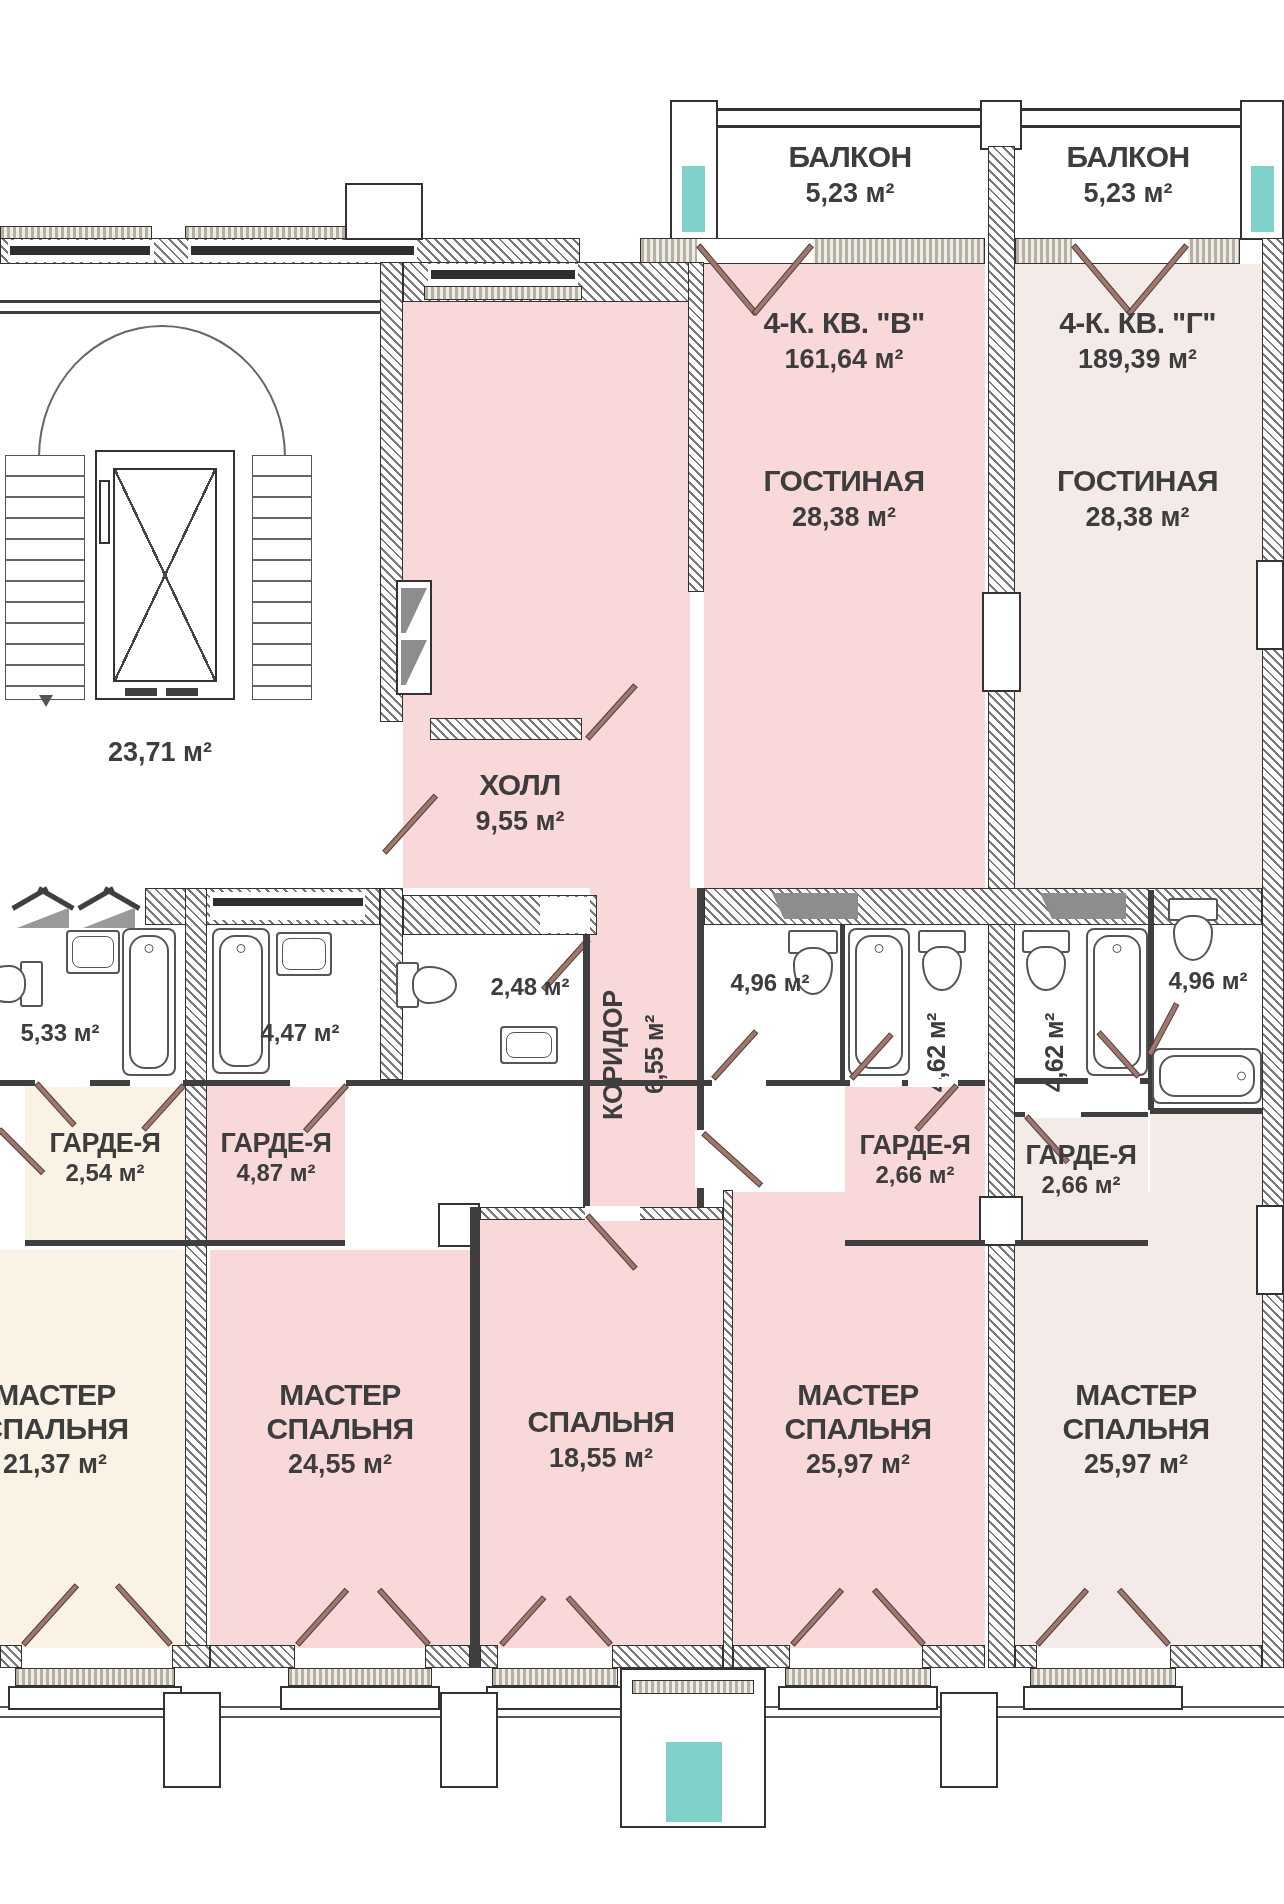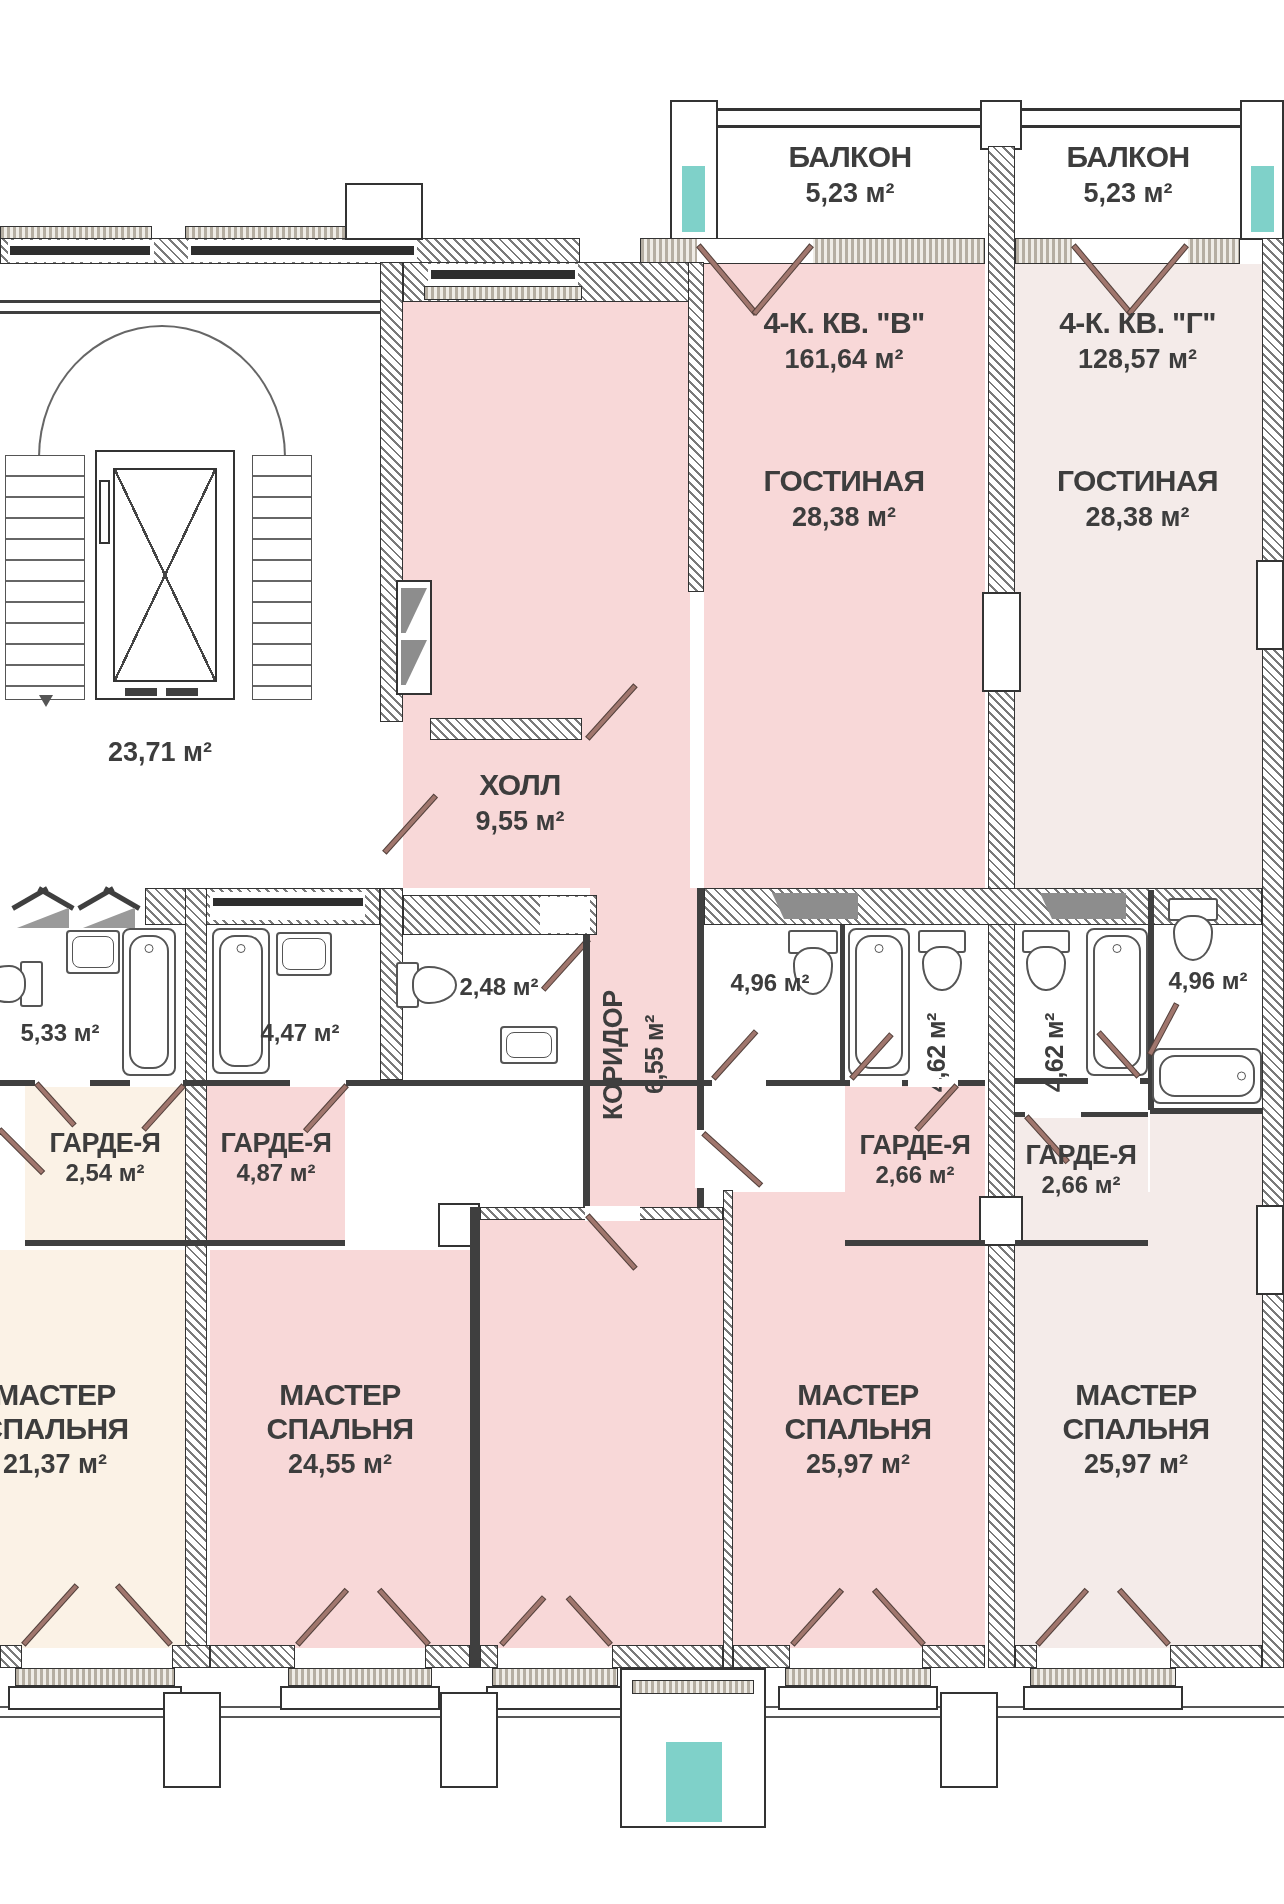--- a/index.html
+++ b/index.html
@@ -140,21 +140,21 @@
     <div class="rn">4-К. КВ. "В"</div>
     <div class="ra">161,64 м²</div>
   </div>
   <div class="lbl" style="left:744px;top:464px;width:200px">
     <div class="rn">ГОСТИНАЯ</div>
     <div class="ra">28,38 м²</div>
   </div>
 
   <div class="lbl big" style="left:1030px;top:306px;width:215px">
     <div class="rn">4-К. КВ. "Г"</div>
-    <div class="ra">128,57 м²</div>
+    <div class="ra">189,39 м²</div>
   </div>
   <div class="lbl" style="left:1030px;top:464px;width:215px">
     <div class="rn">ГОСТИНАЯ</div>
     <div class="ra">28,38 м²</div>
   </div>
 
   <div class="wallh" style="left:988px;top:146px;width:27px;height:1522px"></div>
   <div class="pillar" style="left:982px;top:592px;width:39px;height:100px"></div>
   <div class="pillar" style="left:979px;top:1196px;width:44px;height:50px"></div>
   <div class="wallh" style="left:1262px;top:238px;width:22px;height:1430px"></div>
@@ -210,21 +210,21 @@
     <div class="ra">4,47 м²</div>
   </div>
 
   <div class="wc" style="left:404px;top:958px;width:42px;height:58px;transform:rotate(-90deg)">
       <div class="tank"></div>
       <div class="bowl"></div>
     </div>
   <div class="sink" style="left:500px;top:1026px;width:58px;height:38px">
       <i></i>
     </div>
-  <div class="lbl s" style="left:429px;top:972px;width:140px">
+  <div class="lbl s" style="left:460px;top:972px;width:140px">
     <div class="ra">2,48 м²</div>
   </div>
 
   <div class="w" style="left:583px;top:935px;width:7px;height:272px"></div>
   <div class="w" style="left:697px;top:888px;width:7px;height:319px"></div>
   <div style="position:absolute;left:695px;top:1130px;width:11px;height:58px;background:#fff"></div>
   <div class="door" style="left:704px;top:1132px;width:76px;transform:rotate(42deg)"></div>
   <div class="vlbl" style="left:598px;top:960px;height:190px">КОРИДОР</div>
   <div class="vlbl" style="left:640px;top:985px;height:140px;font-size:25px">6,55 м²</div>
 
@@ -322,20 +322,24 @@
   <div class="wallh" style="left:723px;top:1190px;width:10px;height:478px"></div>
 
   <div class="lbl" style="left:-65px;top:1378px;width:240px">
     <div class="rn" style="width:180px;margin:0 auto">МАСТЕР СПАЛЬНЯ</div>
     <div class="ra">21,37 м²</div>
   </div>
   <div class="lbl" style="left:250px;top:1378px;width:180px">
     <div class="rn">МАСТЕР СПАЛЬНЯ</div>
     <div class="ra">24,55 м²</div>
   </div>
+  <div class="lbl" style="left:501px;top:1405px;width:200px">
+    <div class="rn">СПАЛЬНЯ</div>
+    <div class="ra">18,55 м²</div>
+  </div>
   <div class="lbl" style="left:768px;top:1378px;width:180px">
     <div class="rn">МАСТЕР СПАЛЬНЯ</div>
     <div class="ra">25,97 м²</div>
   </div>
   <div class="lbl" style="left:1046px;top:1378px;width:180px">
     <div class="rn">МАСТЕР СПАЛЬНЯ</div>
     <div class="ra">25,97 м²</div>
   </div>
 
   <div class="wallh" style="left:0;top:1645px;width:22px;height:23px"></div>

